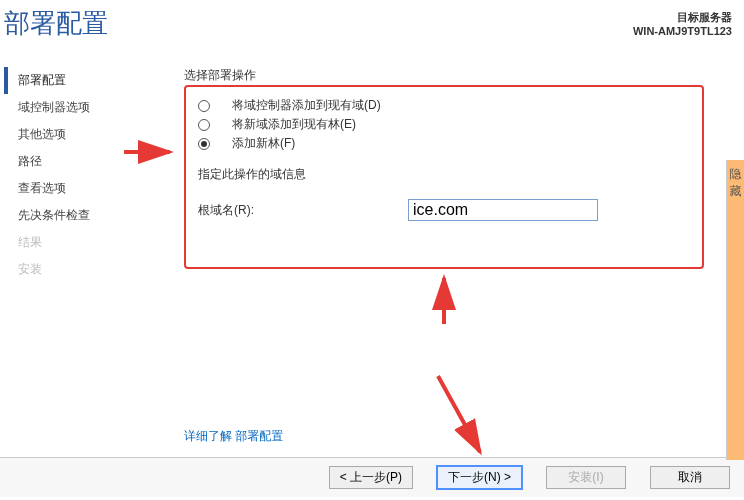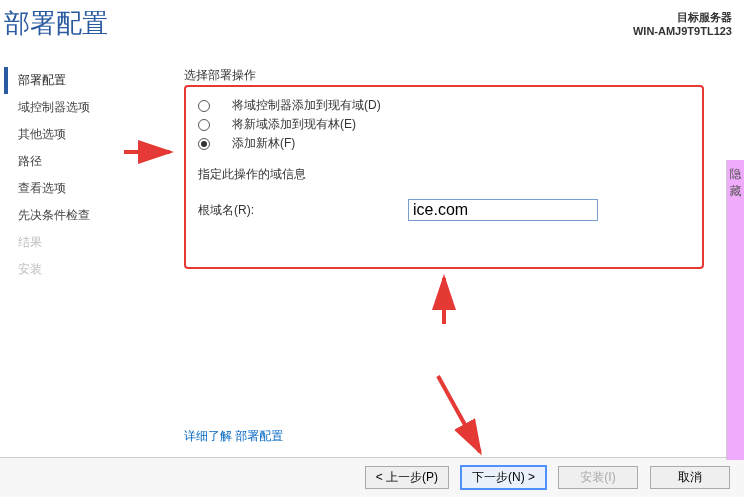--- a/index.html
+++ b/index.html
@@ -143,35 +143,35 @@
     }
 
     
     .hidden-strip{
       position:absolute;
       right:0;
       top:160px;
       width:18px;
       font-size:12px;
       color:#555;
-      background:#f0abfc;
+      background:#fdba74;
       border-left:1px solid #ccc;
       height:300px;
       padding-top:6px;
       text-align:center;
     }
 
     
     .button-bar{
       height:40px;
       border-top:1px solid #ccc;
       display:flex;
       justify-content:flex-end;
       align-items:center;
-      gap:12px;
+      gap:24px;
       padding-right:14px;
       background:#f7f7f7;
     }
     .btn{
       min-width:80px;
       height:23px;
       border:1px solid #aaa;
       background:#efefef;
       font-size:12px;
       font-family:inherit;

